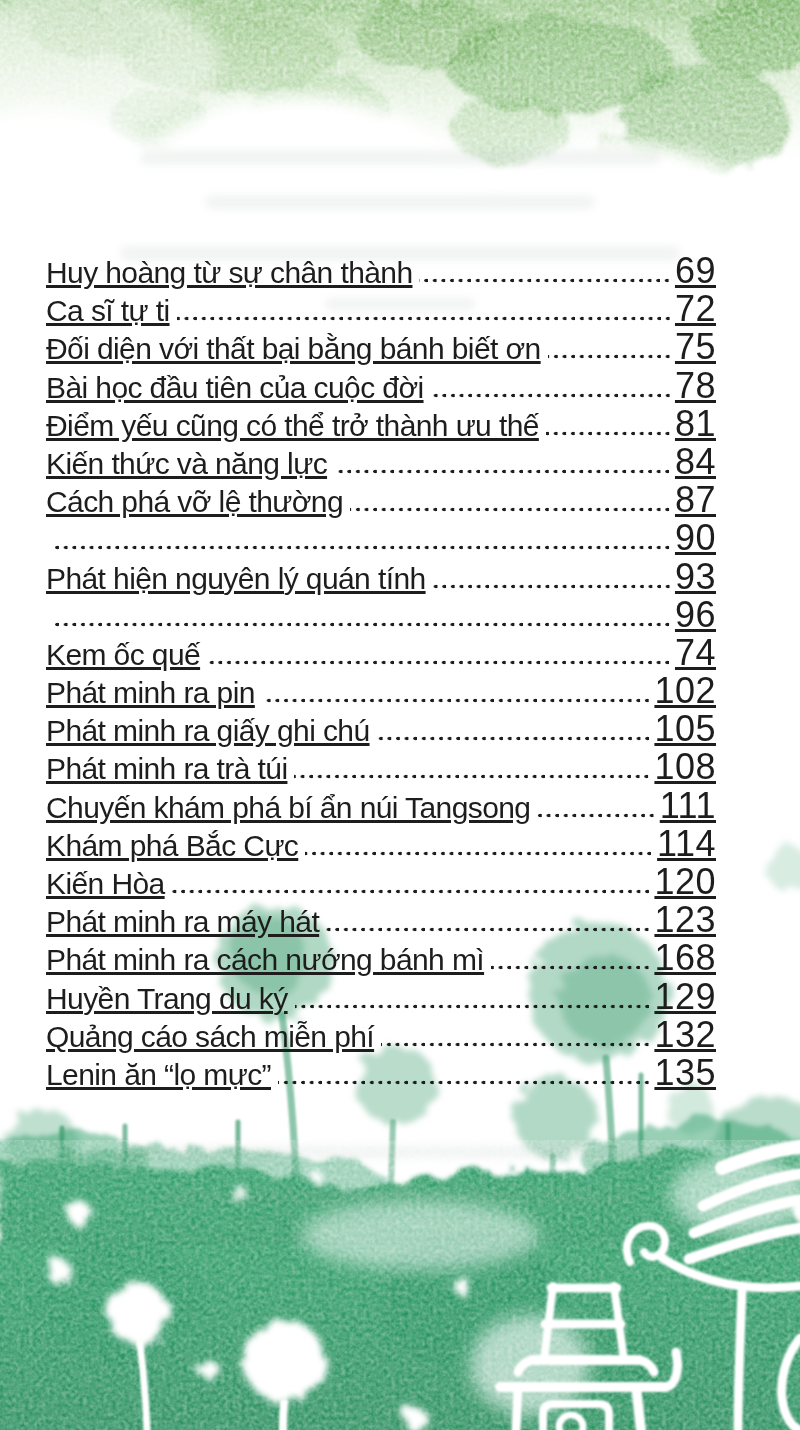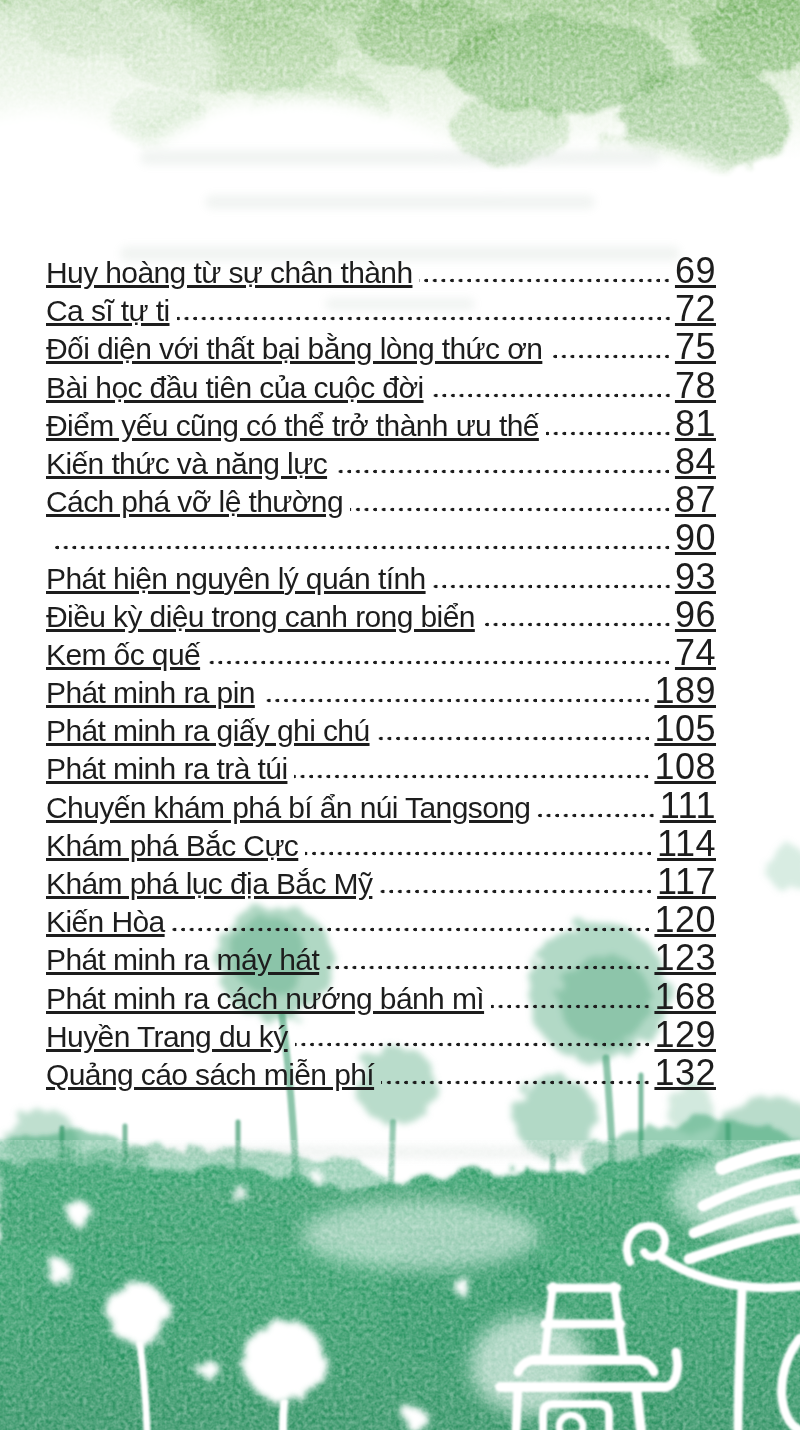--- a/index.html
+++ b/index.html
@@ -191,21 +191,21 @@
       <span class="toc-page">69</span>
     </div>
 
     <div class="toc-row">
       <span class="toc-title">Ca sĩ tự ti</span>
       <span class="toc-dots"></span>
       <span class="toc-page">72</span>
     </div>
 
     <div class="toc-row">
-      <span class="toc-title">Đối diện với thất bại bằng lòng thức ơn</span>
+      <span class="toc-title">Đối diện với thất bại bằng bánh biết ơn</span>
       <span class="toc-dots"></span>
       <span class="toc-page">75</span>
     </div>
 
     <div class="toc-row">
       <span class="toc-title">Bài học đầu tiên của cuộc đời</span>
       <span class="toc-dots"></span>
       <span class="toc-page">78</span>
     </div>
 
@@ -232,35 +232,34 @@
       <span class="toc-page">90</span>
     </div>
 
     <div class="toc-row">
       <span class="toc-title">Phát hiện nguyên lý quán tính</span>
       <span class="toc-dots"></span>
       <span class="toc-page">93</span>
     </div>
 
     <div class="toc-row">
-      <span class="toc-title">Điều kỳ diệu trong canh rong biển</span>
       <span class="toc-dots"></span>
       <span class="toc-page">96</span>
     </div>
 
     <div class="toc-row">
       <span class="toc-title">Kem ốc quế</span>
       <span class="toc-dots"></span>
       <span class="toc-page">74</span>
     </div>
 
     <div class="toc-row">
       <span class="toc-title">Phát minh ra pin</span>
       <span class="toc-dots"></span>
-      <span class="toc-page">189</span>
+      <span class="toc-page">102</span>
     </div>
 
     <div class="toc-row">
       <span class="toc-title">Phát minh ra giấy ghi chú</span>
       <span class="toc-dots"></span>
       <span class="toc-page">105</span>
     </div>
 
     <div class="toc-row">
       <span class="toc-title">Phát minh ra trà túi</span>
@@ -273,25 +272,20 @@
       <span class="toc-dots"></span>
       <span class="toc-page">111</span>
     </div>
 
     <div class="toc-row">
       <span class="toc-title">Khám phá Bắc Cực</span>
       <span class="toc-dots"></span>
       <span class="toc-page">114</span>
     </div>
 
-    <div class="toc-row">
-      <span class="toc-title">Khám phá lục địa Bắc Mỹ</span>
-      <span class="toc-dots"></span>
-      <span class="toc-page">117</span>
-    </div>
 
     <div class="toc-row">
       <span class="toc-title">Kiến Hòa</span>
       <span class="toc-dots"></span>
       <span class="toc-page">120</span>
     </div>
 
     <div class="toc-row">
       <span class="toc-title">Phát minh ra máy hát</span>
       <span class="toc-dots"></span>
@@ -309,15 +303,20 @@
       <span class="toc-dots"></span>
       <span class="toc-page">129</span>
     </div>
 
     <div class="toc-row">
       <span class="toc-title">Quảng cáo sách miễn phí</span>
       <span class="toc-dots"></span>
       <span class="toc-page">132</span>
     </div>
 
+    <div class="toc-row">
+      <span class="toc-title">Lenin ăn “lọ mực”</span>
+      <span class="toc-dots"></span>
+      <span class="toc-page">135</span>
+    </div>
   </div>
 
 </div>
 
 </body></html>

